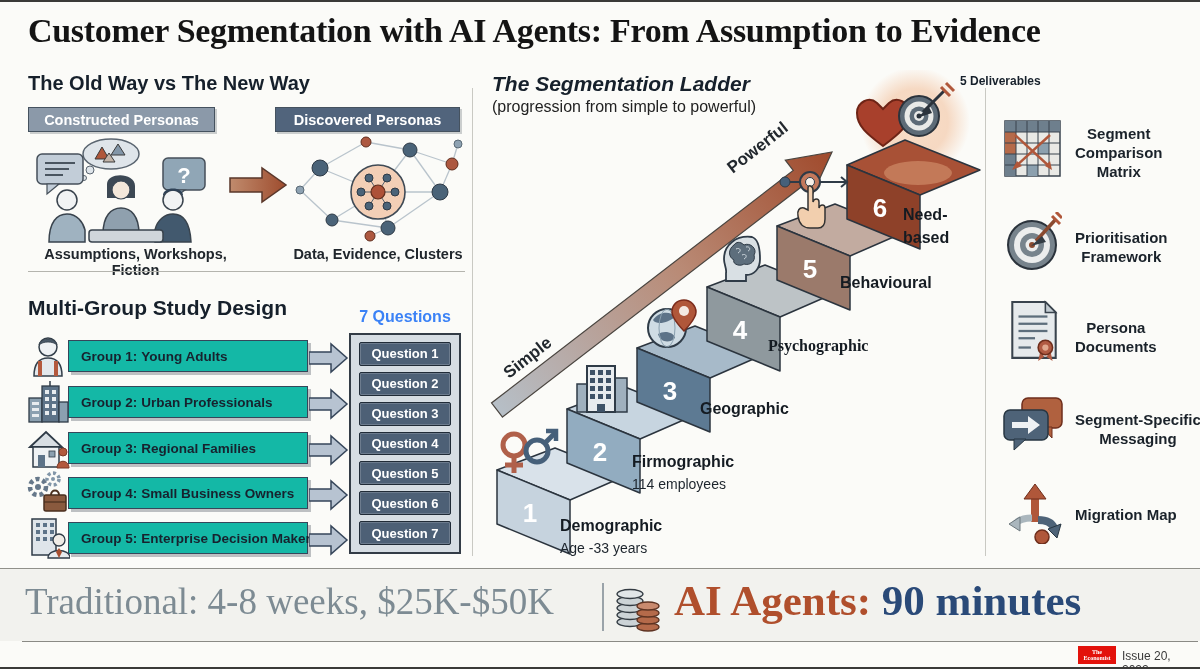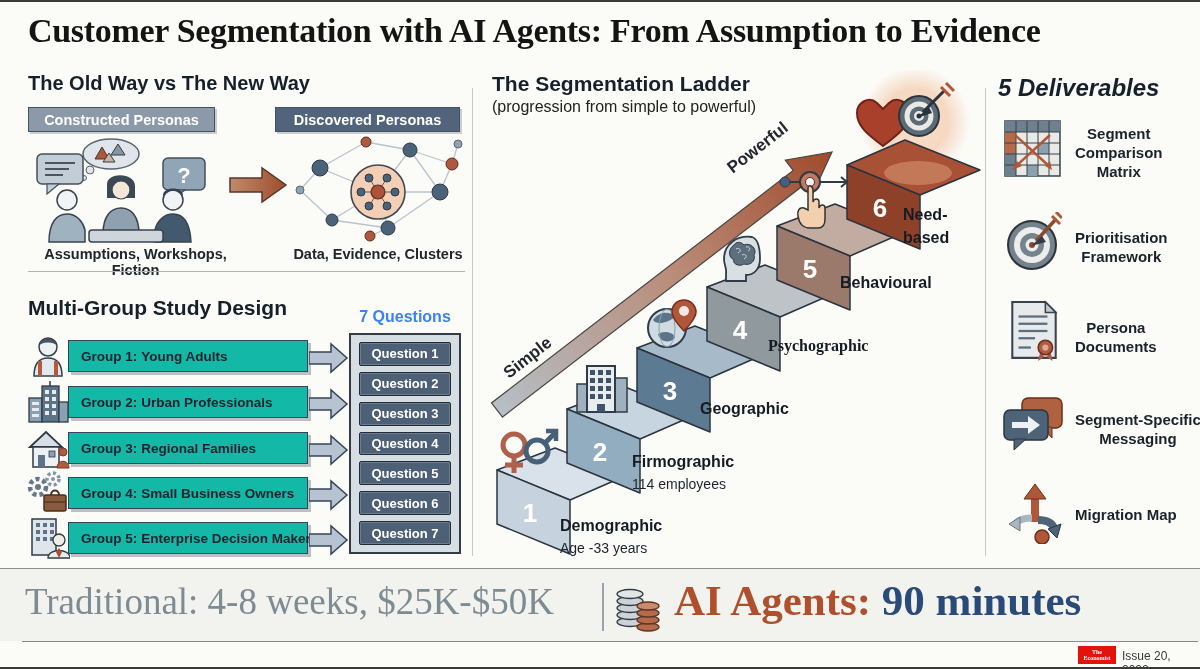--- a/index.html
+++ b/index.html
@@ -20,21 +20,21 @@
   .qbtn{flex:1;background:#4d6076;border:1px solid #202b37;border-radius:2px;color:#fff;font-weight:700;font-size:13px;
         display:flex;align-items:center;justify-content:center;box-shadow:inset 0 0 0 1px rgba(255,255,255,.18);}
   .grow{position:absolute;left:26px;width:326px;height:40px;}
   .gicon{position:absolute;left:0;top:-4px;}
   .gbar{position:absolute;left:42px;top:2px;width:240px;height:32px;box-sizing:border-box;background:#14b8a6;
         border:1px solid #36465a;box-shadow:3px 3px 0 rgba(45,55,70,.3);display:flex;align-items:center;
         padding-left:12px;font-size:13.5px;color:#17222e;white-space:nowrap;}
   .gbar b{margin-right:4px;font-weight:700;}
   .gbar span{font-weight:600;}
   .garrow{position:absolute;left:283px;top:3px;}
-  .ladder-h2{left:492px;top:72px;font-size:21px;}
+  .ladder-h2{left:492px;top:72px;font-size:21px;font-style:italic;}
   .ladder-sub{position:absolute;left:492px;top:98px;font-size:16px;color:#222;}
   .step-label{position:absolute;font-size:16px;font-weight:700;color:#141b22;line-height:23px;}
   .step-sub{font-size:14px;font-weight:400;color:#1c242c;}
   .rot{position:absolute;font-size:17px;font-weight:600;color:#22282e;transform:rotate(-38deg);white-space:nowrap;}
   .dicon{position:absolute;}
   .dlabel{position:absolute;left:1075px;font-size:15px;font-weight:700;line-height:19px;color:#1a222a;white-space:nowrap;text-align:center;}
   .banner{position:absolute;left:0;top:569px;width:1200px;height:72px;background:#f2f2ee;}
   .trad{position:absolute;left:25px;top:580px;font:500 37px "Liberation Serif",serif;color:#7d8b93;white-space:nowrap;}
   .fdiv{position:absolute;left:602px;top:583px;width:2px;height:48px;background:#9aa3a9;}
   .ai{position:absolute;left:674px;top:576px;font:700 43px "Liberation Serif",serif;white-space:nowrap;}
@@ -401,21 +401,21 @@
   </div>
   <div class="step-label" style="left:632px;top:450px;">
     <div>Firmographic</div>
     <div class="step-sub">114 employees</div>
   </div>
   <div class="step-label" style="left:700px;top:397px;">Geographic</div>
   <div class="step-label" style="left:768px;top:334px;font-family:Liberation Serif, serif;">Psychographic</div>
   <div class="step-label" style="left:840px;top:271px;">Behavioural</div>
   <div class="step-label" style="left:903px;top:203px;width:54px;white-space:normal;">Need-based</div>
 
-  <h2 class="sec" style="left:998px;top:74px;font-size:24px;font-style:italic;">5 Deliverables</h2>
+  <h2 class="sec" style="left:960px;top:74px;font-size:12px;">5 Deliverables</h2>
 
   <svg class="dicon" style="left:1004px;top:120px;" width="58" height="58" viewBox="0 0 58 58">
     <rect x="1" y="1" width="55" height="55" fill="#e9e9e5" stroke="#39434d" stroke-width="1.5"></rect>
     <rect x="1" y="1" width="55" height="11" fill="#6e7f8d"></rect>
     <rect x="1" y="12" width="11" height="11" fill="#b56a4a"></rect>
       <rect x="1" y="23" width="11" height="11" fill="#b56a4a"></rect>
     <rect x="1" y="34" width="11" height="11" fill="#6e7f8d"></rect>
       <rect x="1" y="45" width="11" height="11" fill="#6e7f8d"></rect>
     <rect x="34" y="23" width="11" height="11" fill="#8ca0ae"></rect>
       <rect x="23" y="45" width="11" height="11" fill="#8ca0ae"></rect>

